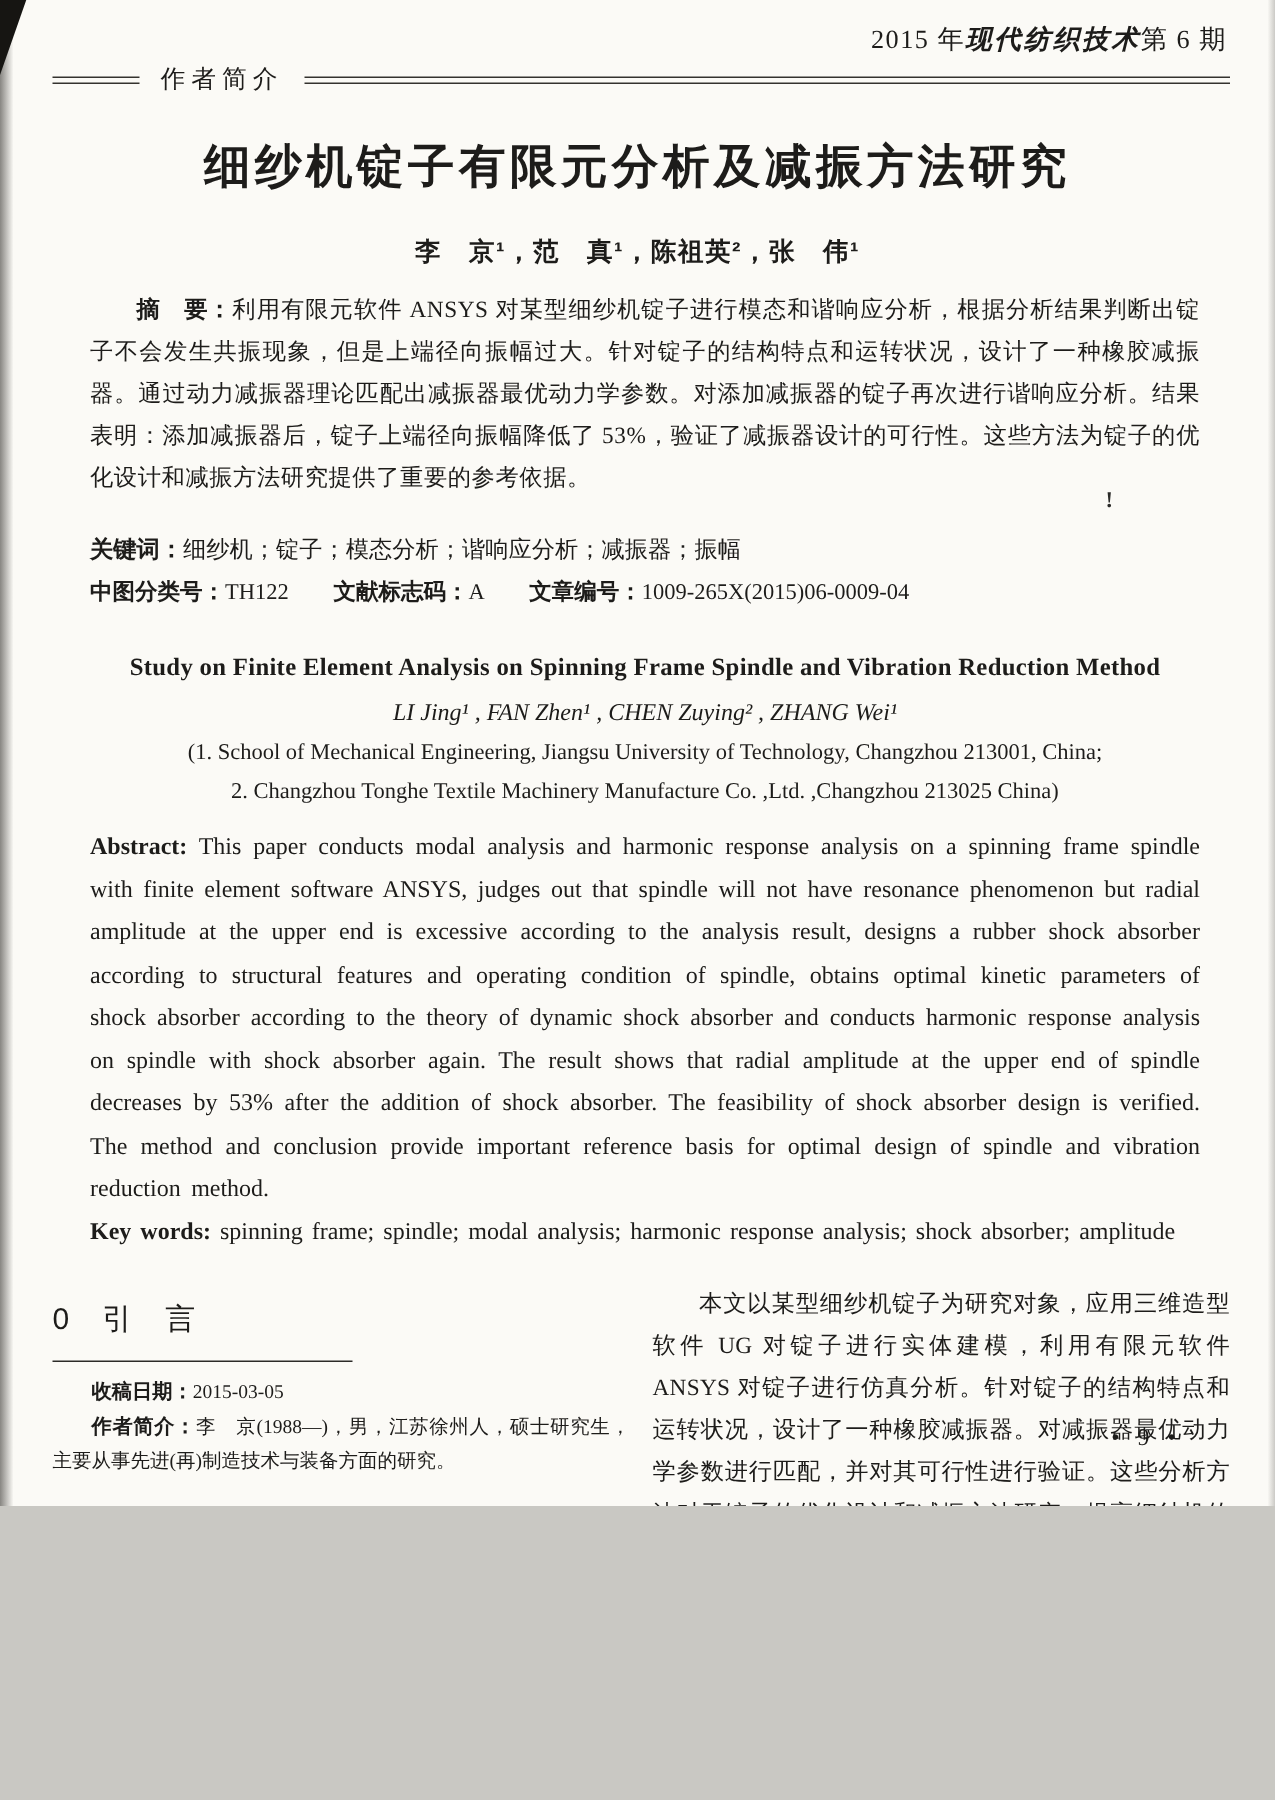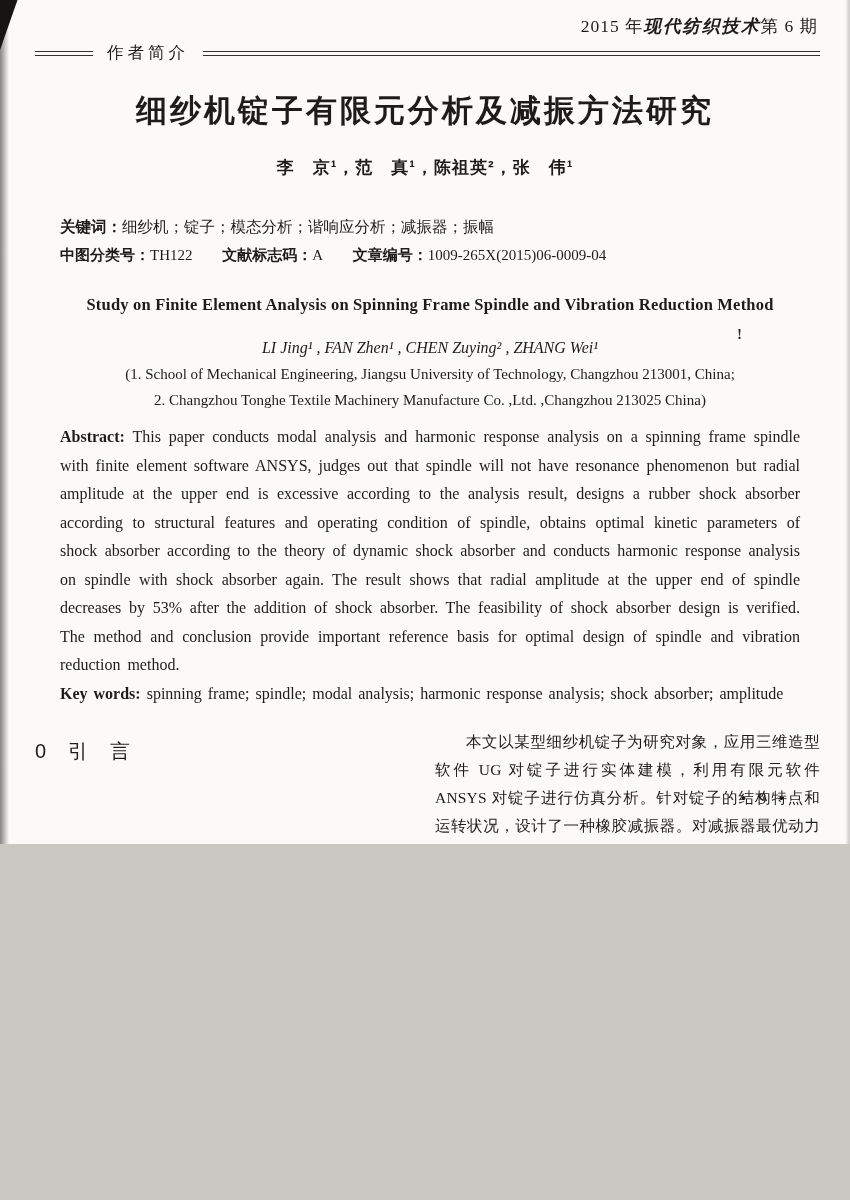--- a/index.html
+++ b/index.html
@@ -1,18 +1,18 @@
 <!DOCTYPE html>
 <html><head>
 <meta charset="utf-8">
 <style>
   html,body { margin:0; padding:0; background:#c9c8c3; }
   .page {
     position: relative;
-    width: 850px; height: 844px;
+    width: 850px; height: 1004px;
     margin: 0 auto;
     background: #fbfaf6;
     overflow: hidden;
     color: #1d1c1a;
     font-family: "Liberation Serif", "DejaVu Serif", serif;
   }
   
   .edge-shade {
     position:absolute; left:0; top:0; width:9px; height:1200px;
     background: linear-gradient(to right, rgba(40,38,34,.55), rgba(40,38,34,0));
@@ -66,21 +66,21 @@
   .abs-cn { font-size: 15.5px; line-height: 28px; text-align: justify; letter-spacing: 0.4px; }
   .lbl-hei { font-weight: bold; font-family: "Liberation Sans", sans-serif; }
   .kw-line { font-size: 15.5px; line-height: 28px; margin-top: 20px; }
   .cls-line { font-size: 15px; line-height: 28px; margin-top: 0; }
   .cls-line .grp { margin-right: 26px; }
   
   .en-title {
     text-align:center; font-weight:bold; font-size: 16.5px;
     margin-top: 26px; letter-spacing: 0.2px;
   }
-  .en-authors { text-align:center; font-style: italic; font-size: 16px; margin-top: 24px; }
+  .en-authors { text-align:center; font-style: italic; font-size: 16px; margin-top: 12px; }
   .en-affil { text-align:center; font-size: 15px; margin-top: 9px; }
   .en-abs {
     font-size: 16px; line-height: 28.5px; text-align: justify;
     word-spacing: 3px; margin-top: 14px;
   }
   .en-kw { font-size: 16px; line-height: 28.5px; text-align: justify; word-spacing: 2px; }
   
   .columns { display:flex; gap: 15px; padding: 20px 30px 0 35px; }
   .col { width: 385px; }
   .h2 {
@@ -120,20 +120,23 @@
       <div class="dbl-rule rule-short"></div>
       <div class="section-label">作者简介</div>
       <div class="dbl-rule rule-long"></div>
     </div>
   </div>
 
   <h1 class="title-cn">细纱机锭子有限元分析及减振方法研究</h1>
   <div class="authors-cn">李　京¹，范　真¹，陈祖英²，张　伟¹</div>
 
   <div class="meta-block">
+    <div class="abs-cn">
+      <span class="lbl-hei" style="text-indent:2em; display:inline-block;">摘　要：</span><span>利用有限元软件 ANSYS 对某型细纱机锭子进行模态和谐响应分析，根据分析结果判断出锭子不会发生共振现象，但是上端径向振幅过大。针对锭子的结构特点和运转状况，设计了一种橡胶减振器。通过动力减振器理论匹配出减振器最优动力学参数。对添加减振器的锭子再次进行谐响应分析。结果表明：添加减振器后，锭子上端径向振幅降低了 53%，验证了减振器设计的可行性。这些方法为锭子的优化设计和减振方法研究提供了重要的参考依据。</span>
+    </div>
     <div class="kw-line">
       <span class="lbl-hei">关键词：</span><span>细纱机；锭子；模态分析；谐响应分析；减振器；振幅</span>
     </div>
     <div class="cls-line">
       <span class="grp"><span class="lbl-hei">中图分类号：</span><span>TH122</span></span>
       <span class="grp"><span class="lbl-hei">文献标志码：</span><span>A</span></span>
       <span class="grp"><span class="lbl-hei">文章编号：</span><span>1009-265X(2015)06-0009-04</span></span>
     </div>
 
     <div class="en-title">Study on Finite Element Analysis on Spinning Frame Spindle and Vibration Reduction Method</div>
@@ -149,20 +152,30 @@
       <span style="font-weight:bold">Key words:</span>
       <span>spinning frame; spindle; modal analysis; harmonic response analysis; shock absorber; amplitude</span>
     </div>
   </div>
 
   <div class="columns">
 
     <div class="col">
       <div class="h2">0　引　言</div>
 
+      <div class="footnote">
+        <div class="fn-rule"></div>
+        <p class="fn-p">
+          <span class="lbl-hei">收稿日期：</span><span>2015-03-05</span>
+        </p>
+        <p class="fn-p">
+          <span class="lbl-hei">作者简介：</span><span>李　京(1988—)，男，江苏徐州人，硕士研究生，主要从事先进(再)制造技术与装备方面的研究。</span>
+        </p>
+
+      </div>
     </div>
 
     <div class="col">
       <p class="body-p indent">本文以某型细纱机锭子为研究对象，应用三维造型软件 UG 对锭子进行实体建模，利用有限元软件 ANSYS 对锭子进行仿真分析。针对锭子的结构特点和运转状况，设计了一种橡胶减振器。对减振器最优动力学参数进行匹配，并对其可行性进行验证。这些分析方法对于锭子的优化设计和减振方法研究，提高细纱机的性能具有一定的参考意义。</p>
       <p class="body-p">害。所以对锭子进行仿真分析和减振方法研究对提高细纱机的工作性能具有重要意义。</p>
       <div class="h2" style="margin-top:16px">1　有限元分析</div>
       <p class="body-p indent">细纱机锭子是由锭杆、锭盘、锭胆、弓形弹簧、锭底、锭脚等组成。为了便于分析，在不影响最终计算结果的前提下对锭子模型进行简化处理，简化后的</p>
     </div>
 
   </div>

